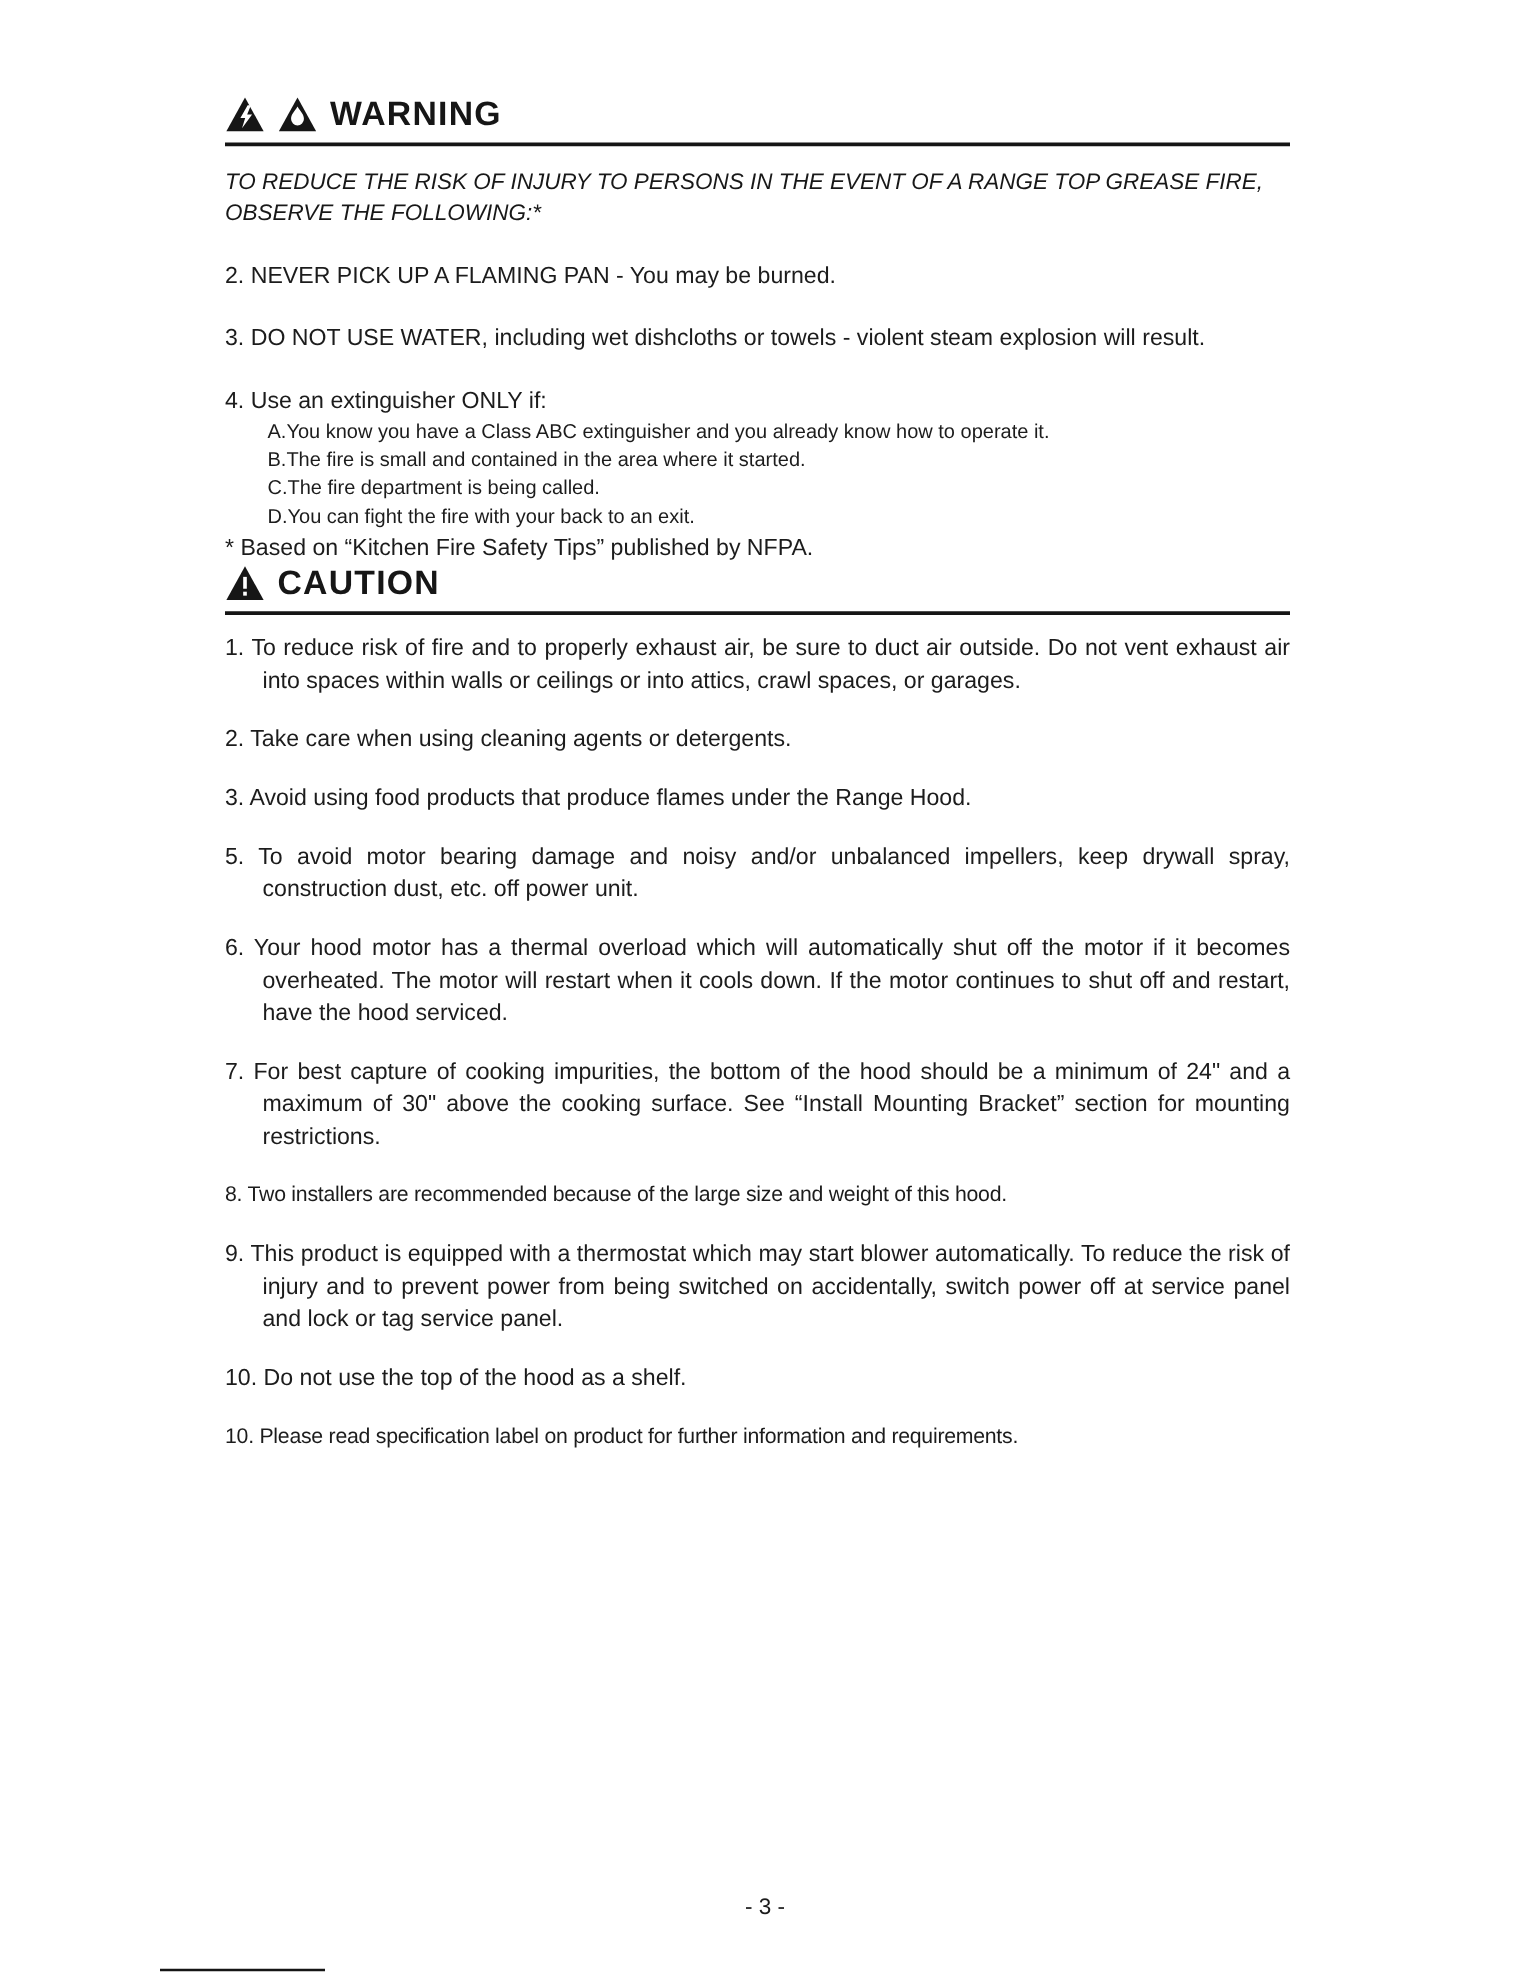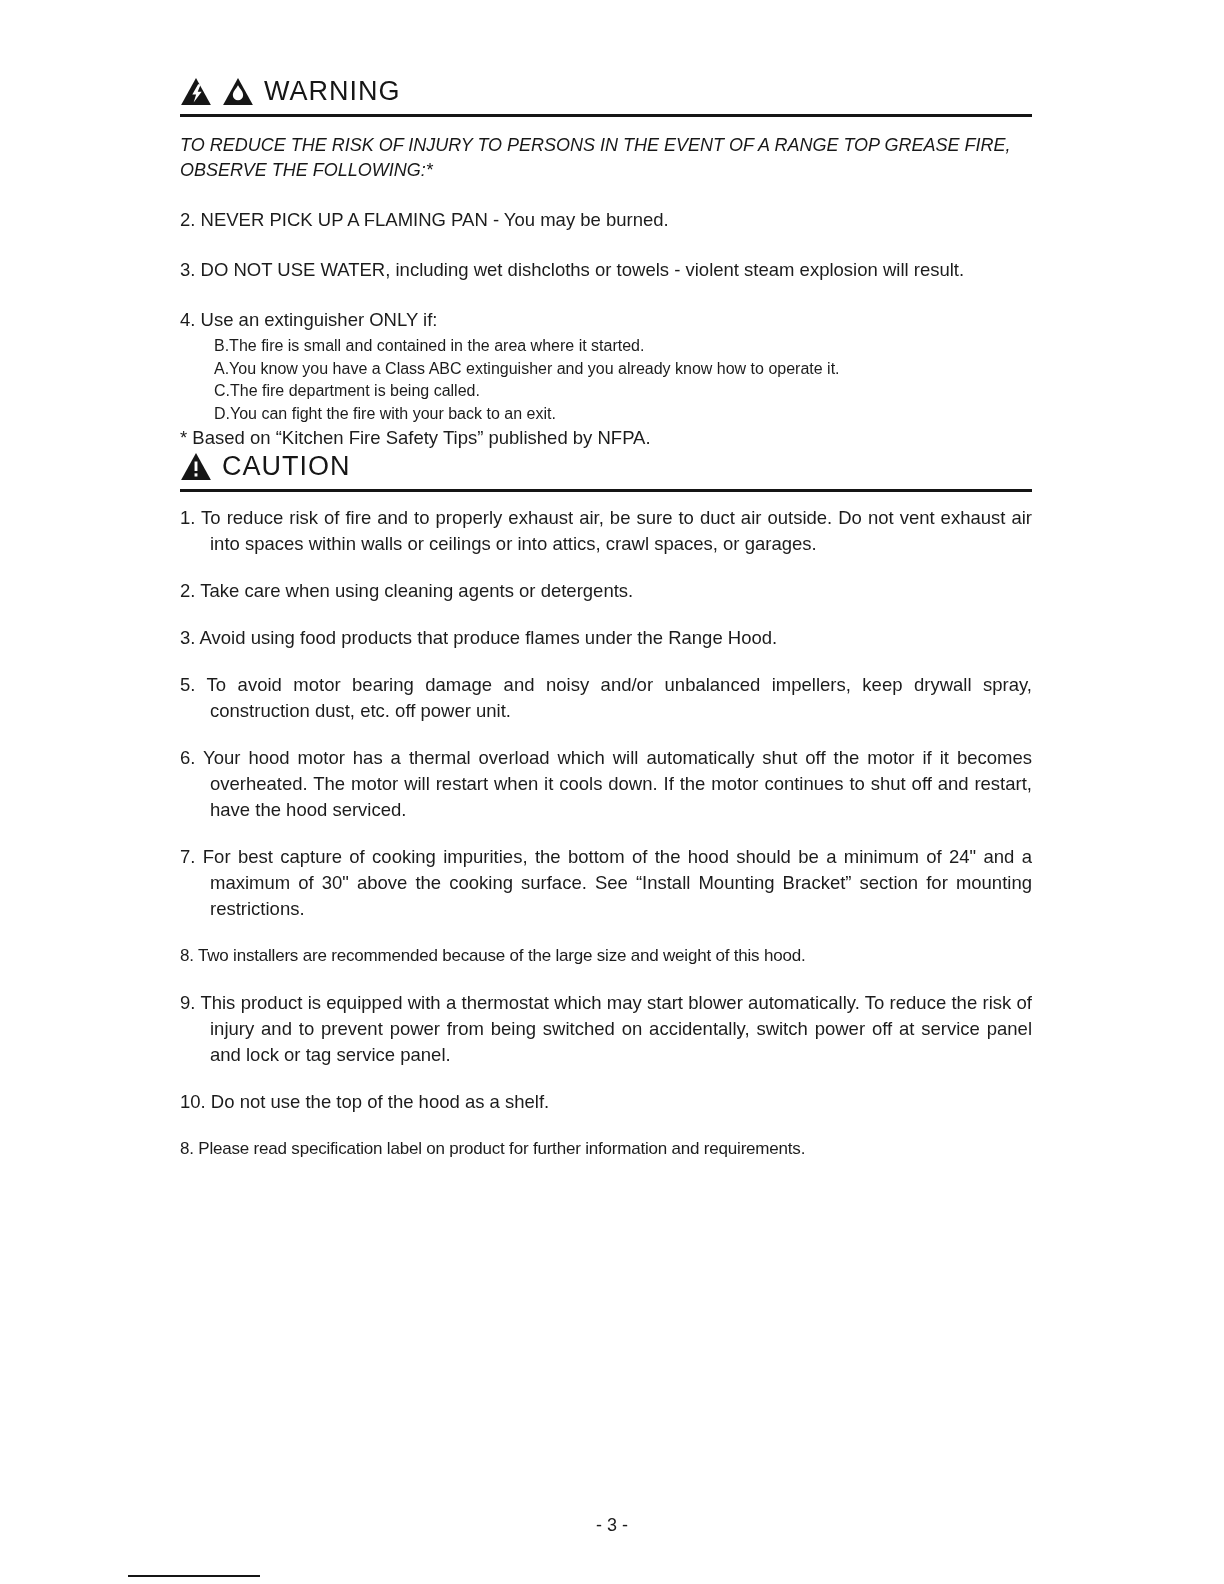--- a/index.html
+++ b/index.html
@@ -20,21 +20,21 @@
   }
   .section-heading {
     display:flex;
     align-items:center;
     gap:10px;
     border-bottom:3px solid #151515;
     padding-bottom:7px;
   }
   .heading-text {
     font-size:27px;
-    font-weight:normal;
+    font-weight:bold;
     letter-spacing:1px;
     color:#161616;
   }
   .tri-icon { display:inline-flex; width:32px; height:29px; }
   .tri-icon svg { width:100%; height:100%; }
   .intro {
     margin-top:16px;
     font-weight:normal;
     font-style:italic;
     font-size:18px;
@@ -103,22 +103,22 @@
         <span class="heading-text">WARNING</span>
       </div>
 
       <p class="intro">TO REDUCE THE RISK OF INJURY TO PERSONS IN THE EVENT OF A RANGE TOP GREASE FIRE, OBSERVE THE FOLLOWING:*</p>
 
       <div>
         <div class="item">2. NEVER PICK UP A FLAMING PAN - You may be burned.</div>
         <div class="item">3. DO NOT USE WATER, including wet dishcloths or towels - violent steam explosion will result.</div>
         <div class="item">4. Use an extinguisher ONLY if:</div>
         <div class="sub-list">
+          <div class="sub-item">A.You know you have a Class ABC extinguisher and you already know how to operate it.</div>
           <div class="sub-item">B.The fire is small and contained in the area where it started.</div>
-          <div class="sub-item">A.You know you have a Class ABC extinguisher and you already know how to operate it.</div>
           <div class="sub-item">C.The fire department is being called.</div>
           <div class="sub-item">D.You can fight the fire with your back to an exit.</div>
         </div>
       </div>
 
       <p class="footnote">* Based on “Kitchen Fire Safety Tips” published by NFPA.</p>
     </div>
 
     <div class="caution-section">
       <div class="section-heading">
@@ -135,21 +135,21 @@
       <div>
         <div class="item first">1. To reduce risk of fire and to properly exhaust air, be sure to duct air outside.  Do not vent exhaust air into spaces within walls or ceilings or into attics, crawl spaces, or garages.</div>
         <div class="item">2. Take care when using cleaning agents or detergents.</div>
         <div class="item">3. Avoid using food products that produce flames under the Range Hood.</div>
         <div class="item">5. To avoid motor bearing damage and noisy and/or unbalanced impellers, keep drywall spray, construction dust, etc. off power unit.</div>
         <div class="item">6. Your hood motor has a thermal overload which will automatically shut off the motor if it becomes overheated. The motor will restart when it cools down. If the motor continues to shut off and restart, have the hood serviced.</div>
         <div class="item">7. For best capture of cooking impurities, the bottom of the hood should be a minimum of 24" and a maximum of 30" above the cooking surface. See “Install Mounting Bracket” section for mounting restrictions.</div>
         <div class="item narrow">8. Two installers are recommended because of the large size and weight of this hood.</div>
         <div class="item">9. This product is equipped with a thermostat which may start blower automatically. To reduce the risk of injury and to prevent power from being switched on accidentally, switch power off at service panel and lock or tag service panel.</div>
         <div class="item">10. Do not use the top of the hood as a shelf.</div>
-        <div class="item narrow">8. Please read specification label on product for further information and requirements.</div>
+        <div class="item narrow">10. Please read specification label on product for further information and requirements.</div>
       </div>
     </div>
 
   </div>
 
   <div class="page-number">- 3 -</div>
   <div class="corner-mark"></div>
 </div>
 
 </body></html>

